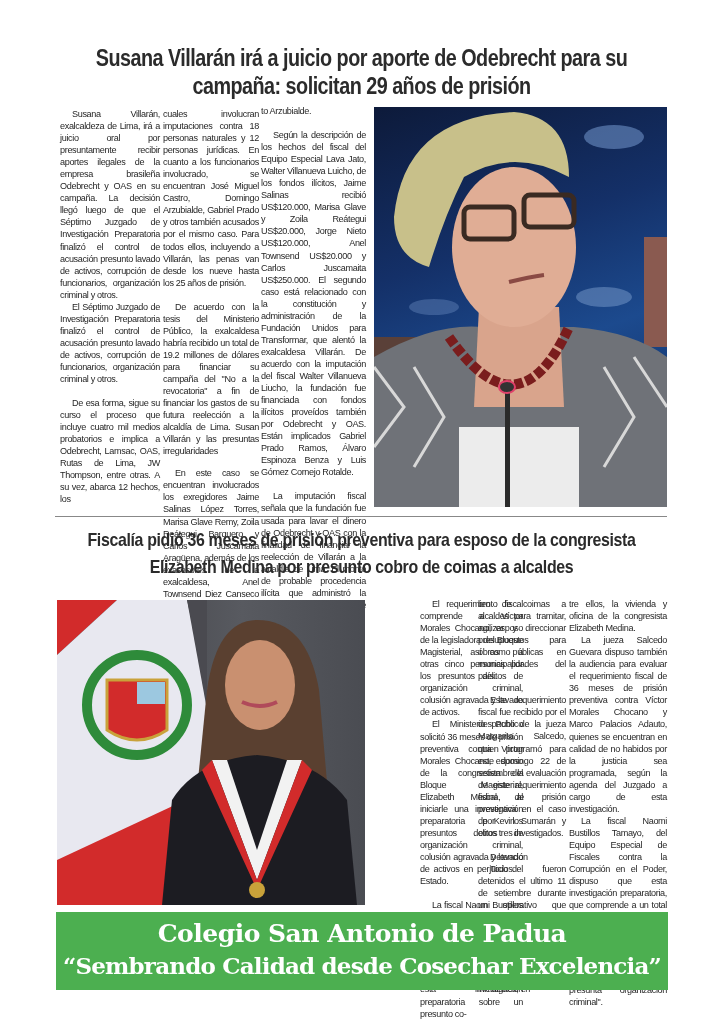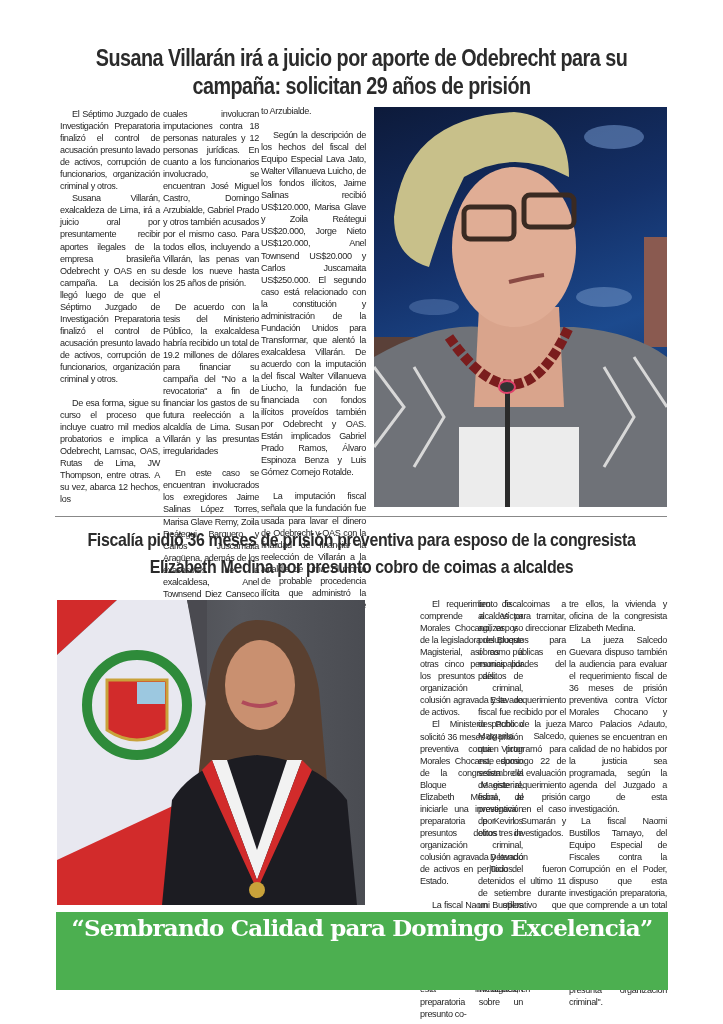--- a/index.html
+++ b/index.html
@@ -50,22 +50,22 @@
     }
     .banner .l1 { font-size: 25px; line-height: 33px; padding-top: 5px; letter-spacing: -0.5px; }
     .banner .l2 { font-size: 23px; line-height: 31px; letter-spacing: -0.8px; }
   </style>
 </head>
 <body>
 
 <div id="h1" class="headline">Susana Villarán irá a juicio por aporte de Odebrecht para su campaña: solicitan 29 años de prisión</div>
 
 <div id="a1c1" class="col">
+  <p>Susana Villarán, exalcaldeza de Lima, irá a juicio oral por presuntamente recibir aportes ilegales de la empresa brasileña Odebrecht y OAS en su campaña. La decisión llegó luego de que el Séptimo Juzgado de Investigación Preparatoria finalizó el control de acusación presunto lavado de activos, corrupción de funcionarios, organización criminal y otros.</p>
   <p>El Séptimo Juzgado de Investigación Preparatoria finalizó el control de acusación presunto lavado de activos, corrupción de funcionarios, organización criminal y otros.</p>
-  <p>Susana Villarán, exalcaldeza de Lima, irá a juicio oral por presuntamente recibir aportes ilegales de la empresa brasileña Odebrecht y OAS en su campaña. La decisión llegó luego de que el Séptimo Juzgado de Investigación Preparatoria finalizó el control de acusación presunto lavado de activos, corrupción de funcionarios, organización criminal y otros.</p>
   <p class="gap">De esa forma, sigue su curso el proceso que incluye cuatro mil medios probatorios e implica a Odebrecht, Lamsac, OAS, Rutas de Lima, JW Thompson, entre otras. A su vez, abarca 12 hechos, los</p>
 </div>
 <div id="a1c2" class="col">
   <p class="noind">cuales involucran imputaciones contra 18 personas naturales y 12 personas jurídicas. En cuanto a los funcionarios involucrado, se encuentran José Miguel Castro, Domingo Arzubialde, Gabriel Prado y otros también acusados por el mismo caso. Para todos ellos, incluyendo a Villarán, las penas van desde los nueve hasta los 25 años de prisión.</p>
   <p class="gap">De acuerdo con la tesis del Ministerio Público, la exalcaldesa habría recibido un total de 19.2 millones de dólares para financiar su campaña del "No a la revocatoria" a fin de financiar los gastos de su futura reelección a la alcaldía de Lima. Susan Villarán y las presuntas irregularidades</p>
   <p class="sub">En este caso se encuentran involucrados los exregidores Jaime Salinas López Torres, Marisa Glave Remy, Zoila Reátegui Barquero y Carlos Juscamaita Aragüena, además de los exasesores de la exalcaldesa, Anel Townsend Diez Canseco y Jorge Nie-</p>
 </div>
 <div id="a1c3" class="col">
   <p class="noind">to Arzubialde.</p>
   <p class="gap">Según la descripción de los hechos del fiscal del Equipo Especial Lava Jato, Walter Villanueva Luicho, de los fondos ilícitos, Jaime Salinas recibió US$120.000, Marisa Glave y Zoila Reátegui US$20.000, Jorge Nieto US$120.000, Anel Townsend US$20.000 y Carlos Juscamaita US$250.000. El segundo caso está relacionado con la constitución y administración de la Fundación Unidos para Transformar, que alentó la exalcaldesa Villarán. De acuerdo con la imputación del fiscal Walter Villanueva Liucho, la fundación fue financiada con fondos ilícitos proveídos también por Odebrecht y OAS. Están implicados Gabriel Prado Ramos, Álvaro Espinoza Benza y Luis Gómez Cornejo Rotalde.</p>
@@ -148,14 +148,15 @@
   <p class="gap">Detención</p>
   <p>Todos fueron detenidos el ultimo 11 de setiembre durante un operativo que ejecutó personal de la Fiscalía y de la Policía en Lima, Huánuco y otras localidades del interior del país en el que se allanaron varios inmuebles, en-</p>
 </div>
 <div id="a2c3" class="col">
   <p class="noind">tre ellos, la vivienda y oficina de la congresista Elizabeth Medina.</p>
   <p>La jueza Salcedo Guevara dispuso también la audiencia para evaluar el requerimiento fiscal de 36 meses de prisión preventiva contra Víctor Morales Chocano y Marco Palacios Adauto, quienes se encuentran en calidad de no habidos por la justicia sea programada, según la agenda del Juzgado a cargo de esta investigación.</p>
   <p>La fiscal Naomi Bustillos Tamayo, del Equipo Especial de Fiscales contra la Corrupción en el Poder, dispuso que esta investigación preparatoria, que comprende a un total de 16 personas, se lleve a cabo dentro de un plazo de 36 meses por tratarse de un "proceso complejo y por estar inmerso en el presente caso, una presunta organización criminal".</p>
 </div>
 
 <div class="banner">
-  <div class="l2">“Sembrando Calidad para Domingo Excelencia”</div>
+  <div class="l1">Colegio San Antonio de Padua</div>
+  <div class="l2">“Sembrando Calidad desde Cosechar Excelencia”</div>
 </div>
 
 </body></html>

